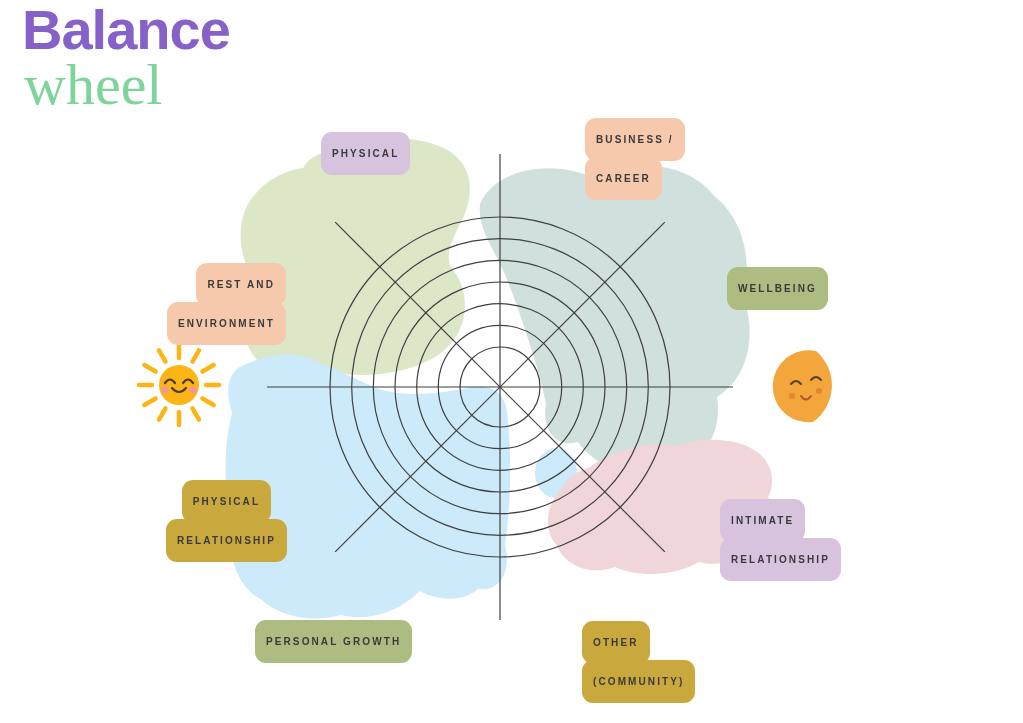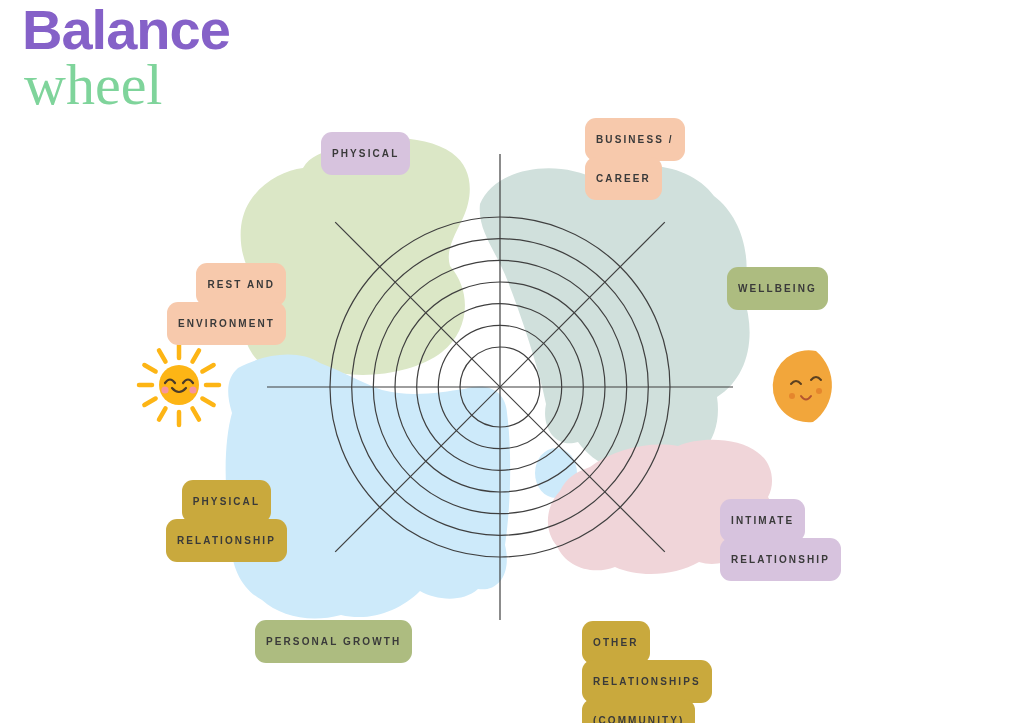--- a/index.html
+++ b/index.html
@@ -126,17 +126,16 @@
     <span class="pill-line">INTIMATE</span>
     <span class="pill-line">RELATIONSHIP</span>
   </div>
 
   <div class="pill" style="left: 255px; top: 620px; --bg: #adbc80;">
     <span class="pill-line">PERSONAL GROWTH</span>
   </div>
 
   <div class="pill" style="left: 582px; top: 621px; --bg: #c9a93d;">
     <span class="pill-line">OTHER</span>
-    <span class="pill-line">RELATIONSHIPS</span>
     <span class="pill-line">(COMMUNITY)</span>
   </div>
 
 </div>
 
 </body></html>

